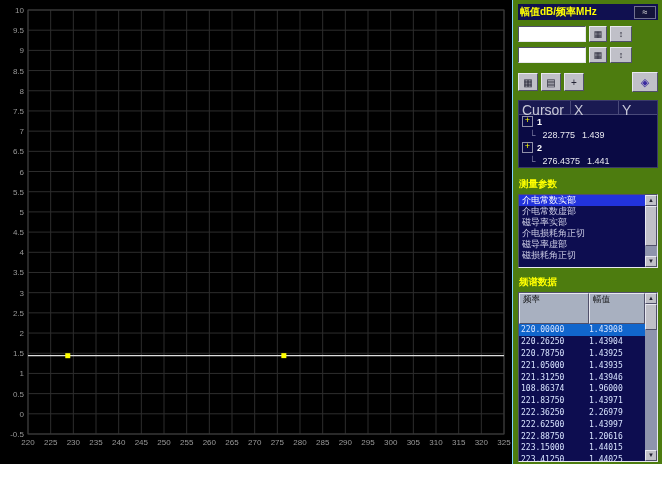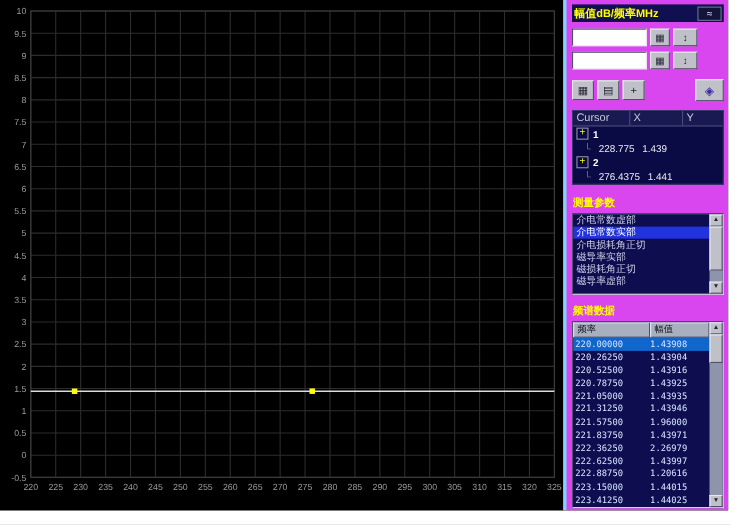--- a/index.html
+++ b/index.html
@@ -1,57 +1,57 @@
 <!DOCTYPE html>
 <html><head>
 <meta charset="utf-8">
 <style>
   html,body{margin:0;padding:0;background:#ffffff;}
   body{width:664px;height:477px;font-family:"Liberation Sans",sans-serif;-webkit-font-smoothing:none;}
   .app{position:relative;width:662px;height:464px;background:#000;display:flex;overflow:hidden;}
   
   .plot-area{width:512px;height:464px;background:#000;flex:none;}
   
-  .side-panel{flex:1;background:#d946ef;border-left:3px solid #7dd3fc;display:flex;flex-direction:column;padding:4px 4px 2px 5px;box-sizing:border-box;}
+  .side-panel{flex:1;background:#4d7c0f;border-left:1px solid #7dd3fc;display:flex;flex-direction:column;padding:4px 4px 2px 5px;box-sizing:border-box;}
   .panel-title-bar{height:16px;background:#101050;display:flex;align-items:center;justify-content:space-between;padding:0 2px;margin-bottom:6px;}
   .panel-title-bar .t{color:#ffff00;font-size:10px;font-weight:bold;white-space:nowrap;}
   .mini-dark-btn{width:22px;height:13px;background:#14143a;border:1px solid #707090;color:#e8e8e8;font-size:9px;line-height:11px;text-align:center;padding:0;cursor:default;}
   .input-row{display:flex;align-items:center;gap:3px;margin-bottom:5px;}
   .tfield{width:62px;height:14px;background:#fff;border:1px solid;border-color:#50506a #e8e8f0 #e8e8f0 #50506a;font-size:9px;padding:0 2px;color:#000;}
   .btn{background:#c0c0c8;border:1px solid;border-color:#e8e8f0 #50506a #50506a #e8e8f0;font-size:9px;color:#223;display:flex;align-items:center;justify-content:center;padding:0;cursor:default;}
   .btn.sm{width:18px;height:16px;}
   .btn.md{width:22px;height:16px;}
   .toolbar{display:flex;align-items:center;gap:3px;margin:4px 0 8px 0;}
   .toolbar .spacer{flex:1;}
   .btn.tb{width:20px;height:18px;font-size:10px;}
   .btn.big{width:26px;height:20px;font-size:11px;color:#3a2aa0;}
   
   .cursor-box{border:1px solid #3a3a6a;margin-bottom:8px;background:#0a0a44;}
-  .cursor-header{display:flex;height:13px;background:#1a1a52;border-bottom:1px solid #4a4a7a;color:#c8c8d8;font-size:10px;}
+  .cursor-header{display:flex;height:13px;background:#1a1a52;border-bottom:1px solid #4a4a7a;color:#c8c8d8;font-size:14px;}
   .cursor-header span{padding:1px 3px;border-right:1px solid #4a4a7a;box-sizing:border-box;}
   .ch-c{width:52px;}.ch-x{width:48px;}.ch-y{flex:1;border-right:none!important;}
   .tree-node{display:flex;align-items:center;height:13px;gap:4px;padding-left:3px;}
   .plusbox{width:9px;height:9px;border:1px solid #9090a8;color:#ffff00;font-size:9px;line-height:7px;text-align:center;flex:none;}
   .node-id{color:#fff;font-size:9px;font-weight:bold;}
   .tree-leaf{display:flex;align-items:center;height:13px;padding-left:10px;gap:7px;color:#e8e8f0;font-size:9px;white-space:nowrap;}
   .tree-leaf .tl{color:#8080a8;font-size:9px;}
   
   .section-label{color:#ffff00;font-size:9.5px;font-weight:bold;margin:2px 0 3px 1px;}
   .listbox-wrap{display:flex;border:1px solid;border-color:#50506a #e8e8f0 #e8e8f0 #50506a;height:72px;margin-bottom:6px;background:#0d0d50;}
   .param-list{flex:1;overflow:hidden;}
   .param-item{height:11px;line-height:11px;font-size:9px;color:#d0d0e8;padding-left:3px;white-space:nowrap;}
   
   .sb{width:12px;background:#8e94ac;display:flex;flex-direction:column;flex:none;}
   .sb .arr{height:11px;background:#c0c0c8;border:1px solid;border-color:#e8e8f0 #50506a #50506a #e8e8f0;font-size:6px;color:#223;text-align:center;line-height:9px;box-sizing:border-box;cursor:default;}
   .sb .thumb{background:#c0c0c8;border:1px solid;border-color:#e8e8f0 #50506a #50506a #e8e8f0;height:20px;box-sizing:border-box;cursor:default;}
   .sb .trk{flex:1;}
   
   .table-wrap{display:flex;flex:1;border:1px solid;border-color:#50506a #e8e8f0 #e8e8f0 #50506a;background:#0d0d50;min-height:0;}
   .table-main{flex:1;display:flex;flex-direction:column;overflow:hidden;}
-  .spec-header{display:flex;height:14px;flex:none;}
+  .spec-header{display:flex;height:31px;flex:none;}
   .spec-header span{background:#a8b0c0;border:1px solid;border-color:#e8e8f0 #50506a #50506a #e8e8f0;font-size:8.5px;color:#111;padding:0 3px;box-sizing:border-box;line-height:11px;cursor:default;}
   .h0{width:70px;}.h1{flex:1;}
   .spec-row{display:flex;height:11.8px;align-items:center;}
   .spec-cell{font-family:"DejaVu Sans Mono",monospace;font-size:8px;color:#d8e4ff;white-space:nowrap;}
   .spec-cell.c0{width:70px;padding-left:2px;box-sizing:border-box;}
   .spec-cell.c1{flex:1;}
 </style>
 </head>
 <body>
 
@@ -221,26 +221,26 @@
             <span class="tl">└</span>
             <span>276.4375</span>
             <span>1.441</span>
           </div>
         </div>
     </div>
 
     <div class="section-label">测量参数</div>
     <div class="listbox-wrap">
       <div class="param-list">
+          <div class="param-item" style="background: rgb(34, 51, 221); color: rgb(255, 255, 255);">介电常数实部</div>
           <div class="param-item">介电常数虚部</div>
-          <div class="param-item" style="background: rgb(34, 51, 221); color: rgb(255, 255, 255);">介电常数实部</div>
+          <div class="param-item">磁导率实部</div>
           <div class="param-item">介电损耗角正切</div>
-          <div class="param-item">磁导率实部</div>
+          <div class="param-item">磁导率虚部</div>
           <div class="param-item">磁损耗角正切</div>
-          <div class="param-item">磁导率虚部</div>
         </div>
       <div class="sb">
         <div class="arr">▲</div>
         <div class="thumb" style="height:40px;"></div>
         <div class="trk"></div>
         <div class="arr">▼</div>
       </div>
     </div>
 
     <div class="section-label">频谱数据</div>
@@ -253,37 +253,33 @@
         <div>
             <div class="spec-row" style="background: rgb(17, 102, 204);">
               <span class="spec-cell c0">220.00000</span>
               <span class="spec-cell c1">1.43908</span>
             </div>
             <div class="spec-row">
               <span class="spec-cell c0">220.26250</span>
               <span class="spec-cell c1">1.43904</span>
             </div>
             <div class="spec-row">
-              <span class="spec-cell c0">220.52500</span>
-              <span class="spec-cell c1">1.43916</span>
-            </div>
-            <div class="spec-row">
               <span class="spec-cell c0">220.78750</span>
               <span class="spec-cell c1">1.43925</span>
             </div>
             <div class="spec-row">
               <span class="spec-cell c0">221.05000</span>
               <span class="spec-cell c1">1.43935</span>
             </div>
             <div class="spec-row">
               <span class="spec-cell c0">221.31250</span>
               <span class="spec-cell c1">1.43946</span>
             </div>
             <div class="spec-row">
-              <span class="spec-cell c0">221.57500</span>
+              <span class="spec-cell c0">108.86374</span>
               <span class="spec-cell c1">1.96000</span>
             </div>
             <div class="spec-row">
               <span class="spec-cell c0">221.83750</span>
               <span class="spec-cell c1">1.43971</span>
             </div>
             <div class="spec-row">
               <span class="spec-cell c0">222.36250</span>
               <span class="spec-cell c1">2.26979</span>
             </div>

